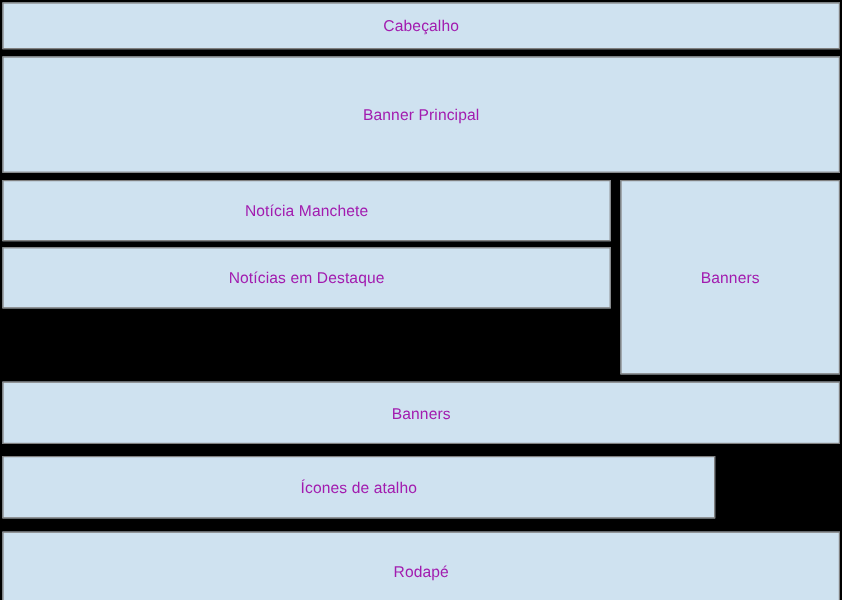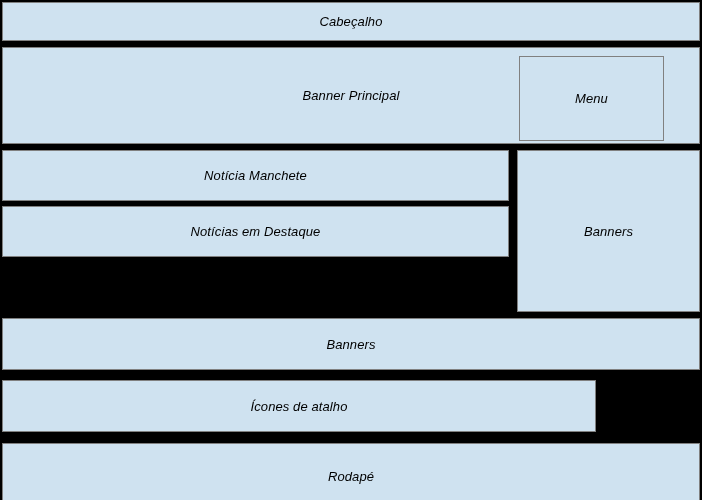--- a/index.html
+++ b/index.html
@@ -23,27 +23,26 @@
     position: absolute;
     background: #cfe2f0;
     border: 1px solid #808080;
     box-sizing: border-box;
     display: flex;
     align-items: center;
     justify-content: center;
   }
   .box-label {
     font-size: 13px;
-    color: #000000;
+    color: #a21caf;
     letter-spacing: 0.1px;
     line-height: 1;
     text-align: center;
     user-select: none;
     white-space: nowrap;
-    font-style: italic;
   }
   
   #header-box      { left: 2px;   top: 2px;    width: 698px; height: 39px; }
   #banner-main-box { left: 2px;   top: 47px;   width: 698px; height: 97px; }
   #menu-box        { left: 516px; top: 8px;    width: 145px; height: 85px; }
 
   
   #news-headline-box { left: 2px; top: 150px; width: 507px; height: 51px; }
   #news-featured-box { left: 2px; top: 206px; width: 507px; height: 51px; }
   #news-box          { left: 2px; top: 261px; width: 507px; height: 51px; }
@@ -61,23 +60,20 @@
 
 <div id="wireframe">
 
   <div class="box" id="header-box">
     <span class="box-label">Cabeçalho</span>
   </div>
 
   <div class="box" id="banner-main-box">
     <span class="box-label">Banner Principal</span>
 
-    <div class="box" id="menu-box">
-      <span class="box-label">Menu</span>
-    </div>
   </div>
 
   <div class="box" id="news-featured-box">
     <span class="box-label">Notícias em Destaque</span>
   </div>
 
   <div class="box" id="news-headline-box">
     <span class="box-label">Notícia Manchete</span>
   </div>
 

